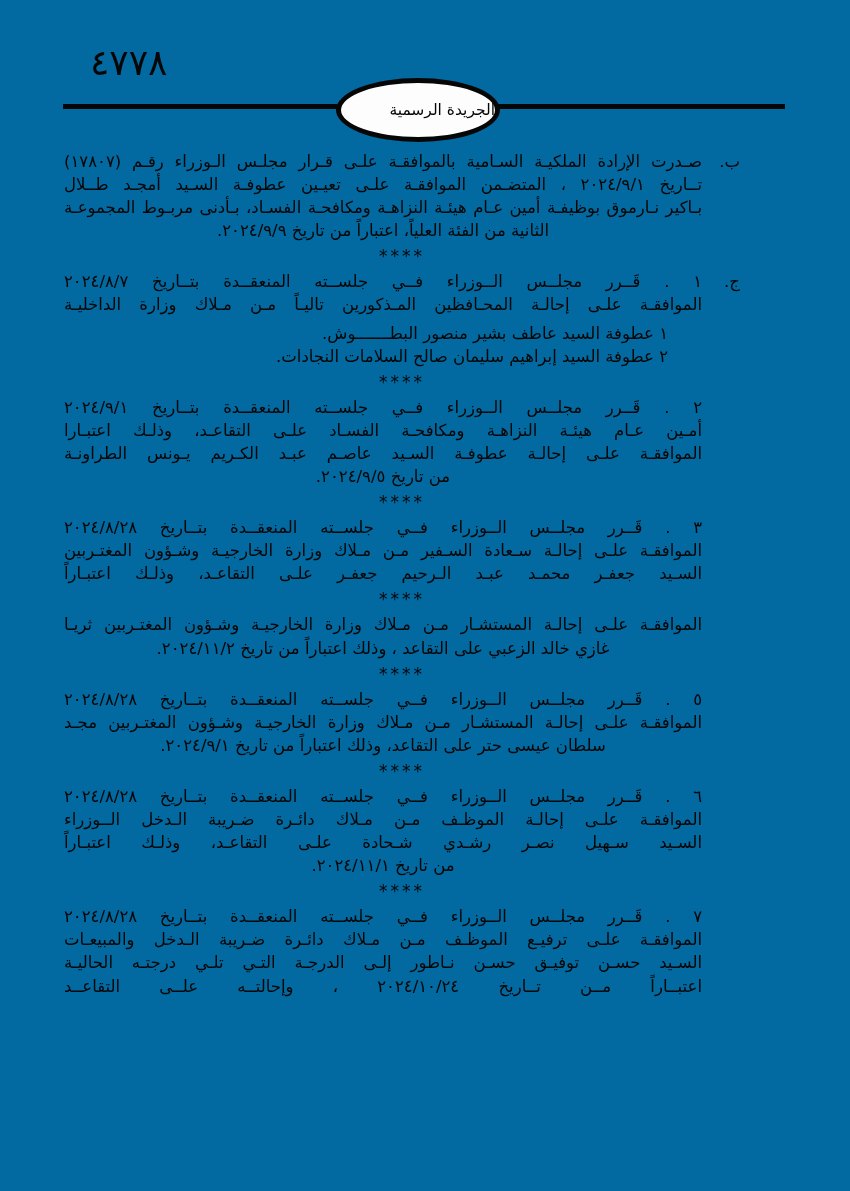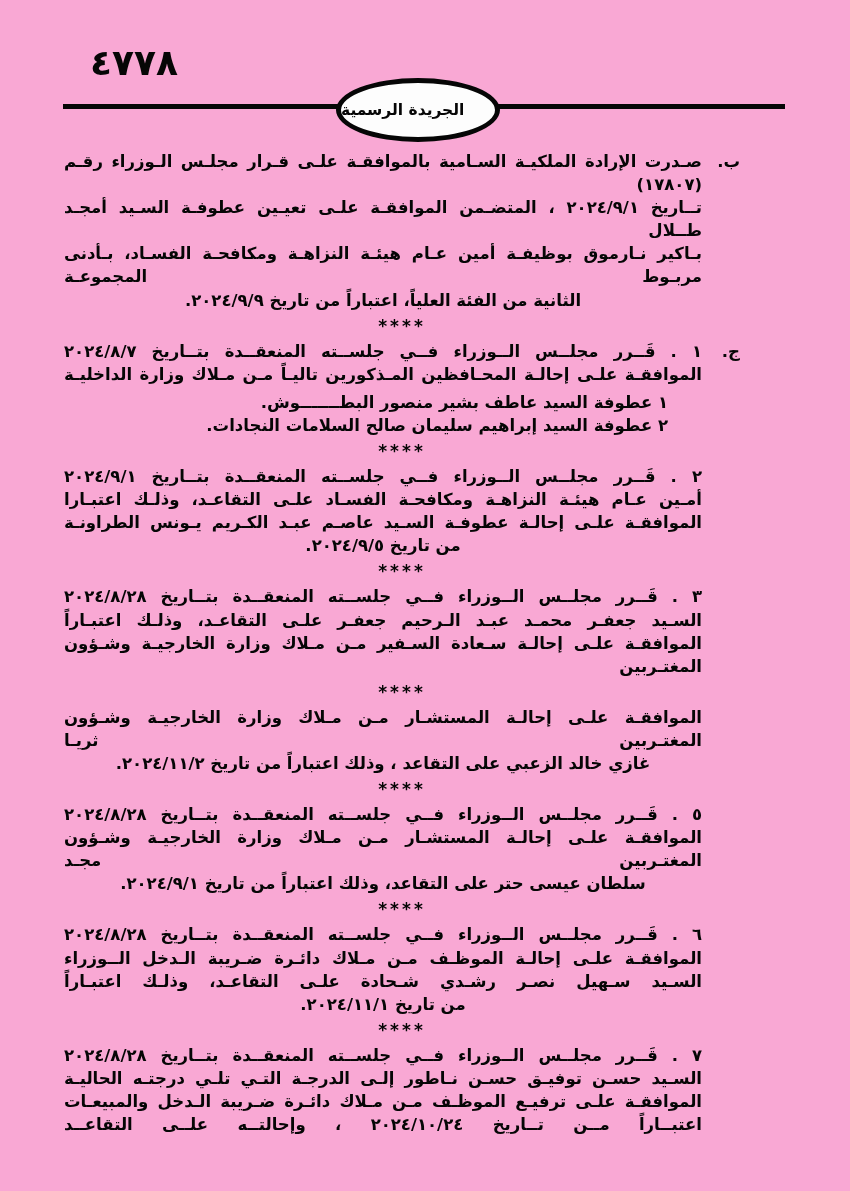--- a/index.html
+++ b/index.html
@@ -1,22 +1,22 @@
 <!DOCTYPE html>
 <html lang="ar"><head>
 <meta charset="utf-8">
 <style>
   html,body{margin:0;padding:0;background:#e8e8e8;}
   .page{
     position:relative;
     width:850px;height:1191px;
     margin:0 auto;
-    background:#f9a8d4;
+    background:#0369a1;
     font-family:"DejaVu Sans", sans-serif;
-    font-weight:bold;
+    font-weight:normal;
     color:#060606;
     overflow:hidden;
   }
   .page-number{
     position:absolute;
     left:90px;top:42px;
     font-size:36px;
     letter-spacing:2px;
     direction:ltr;
   }
@@ -26,21 +26,21 @@
     width:722px;height:5px;
     background:#060606;
   }
   .masthead-oval{
     position:absolute;
     left:336px;top:78px;
     width:154px;height:54px;
     background:#fdfdfd;
     border:5px solid #060606;
     border-radius:50%;
-    display:flex;align-items:center;justify-content:flex-start;
+    display:flex;align-items:center;justify-content:flex-end;
   }
   .masthead-title{
     font-size:15.5px;
     direction:rtl;
     white-space:nowrap;
   }
   .content{
     position:absolute;
     top:150px;left:64px;right:110px;
     direction:rtl;
@@ -110,22 +110,22 @@
       <div class="jline"><span class="inum">٢ .</span> <span>قَــرر مجلــس الــوزراء فــي جلســته المنعقــدة بتــاريخ ٢٠٢٤/٩/١</span></div>
       <div class="jline">أمـين عـام هيئـة النزاهـة ومكافحـة الفسـاد علـى التقاعـد، وذلـك اعتبـارا</div>
       <div class="jline">الموافقـة علـى إحالـة عطوفـة السـيد عاصـم عبـد الكـريم يـونس الطراونـة</div>
       <div class="lline">من تاريخ ٢٠٢٤/٩/٥.</div>
     </div>
 
     <div class="sep">****</div>
 
     <div class="indent">
       <div class="jline"><span class="inum">٣ .</span> <span>قَــرر مجلــس الــوزراء فــي جلســته المنعقــدة بتــاريخ ٢٠٢٤/٨/٢٨</span></div>
+      <div class="jline">الموافقـة علـى إحالـة سـعادة السـفير مـن مـلاك وزارة الخارجيـة وشـؤون المغتـربين</div>
       <div class="jline">السـيد جعفـر محمـد عبـد الـرحيم جعفـر علـى التقاعـد، وذلـك اعتبـاراً</div>
-      <div class="jline">الموافقـة علـى إحالـة سـعادة السـفير مـن مـلاك وزارة الخارجيـة وشـؤون المغتـربين</div>
     </div>
 
     <div class="sep">****</div>
 
     <div class="indent">
       <div class="jline">الموافقـة علـى إحالـة المستشـار مـن مـلاك وزارة الخارجيـة وشـؤون المغتـربين ثريـا</div>
       <div class="lline">غازي خالد الزعبي على التقاعد ، وذلك اعتباراً من تاريخ ٢٠٢٤/١١/٢.</div>
     </div>
 
     <div class="sep">****</div>
@@ -142,20 +142,20 @@
       <div class="jline"><span class="inum">٦ .</span> <span>قَــرر مجلــس الــوزراء فــي جلســته المنعقــدة بتــاريخ ٢٠٢٤/٨/٢٨</span></div>
       <div class="jline">الموافقـة علـى إحالـة الموظـف مـن مـلاك دائـرة ضـريبة الـدخل الــوزراء</div>
       <div class="jline">السـيد سـهيل نصـر رشـدي شـحادة علـى التقاعـد، وذلـك اعتبـاراً</div>
       <div class="lline">من تاريخ ٢٠٢٤/١١/١.</div>
     </div>
 
     <div class="sep">****</div>
 
     <div class="indent">
       <div class="jline"><span class="inum">٧ .</span> <span>قَــرر مجلــس الــوزراء فــي جلســته المنعقــدة بتــاريخ ٢٠٢٤/٨/٢٨</span></div>
+      <div class="jline">الموافقـة علـى ترفيـع الموظـف مـن مـلاك دائـرة ضـريبة الـدخل والمبيعـات</div>
       <div class="jline">السـيد حسـن توفيـق حسـن نـاطور إلـى الدرجـة التـي تلـي درجتـه الحاليـة</div>
-      <div class="jline">الموافقـة علـى ترفيـع الموظـف مـن مـلاك دائـرة ضـريبة الـدخل والمبيعـات</div>
       <div class="jline">اعتبــاراً مــن تــاريخ ٢٠٢٤/١٠/٢٤ ، وإحالتــه علــى التقاعــد</div>
 
     </div>
 
   </div>
 </div>
 
 </body></html>

